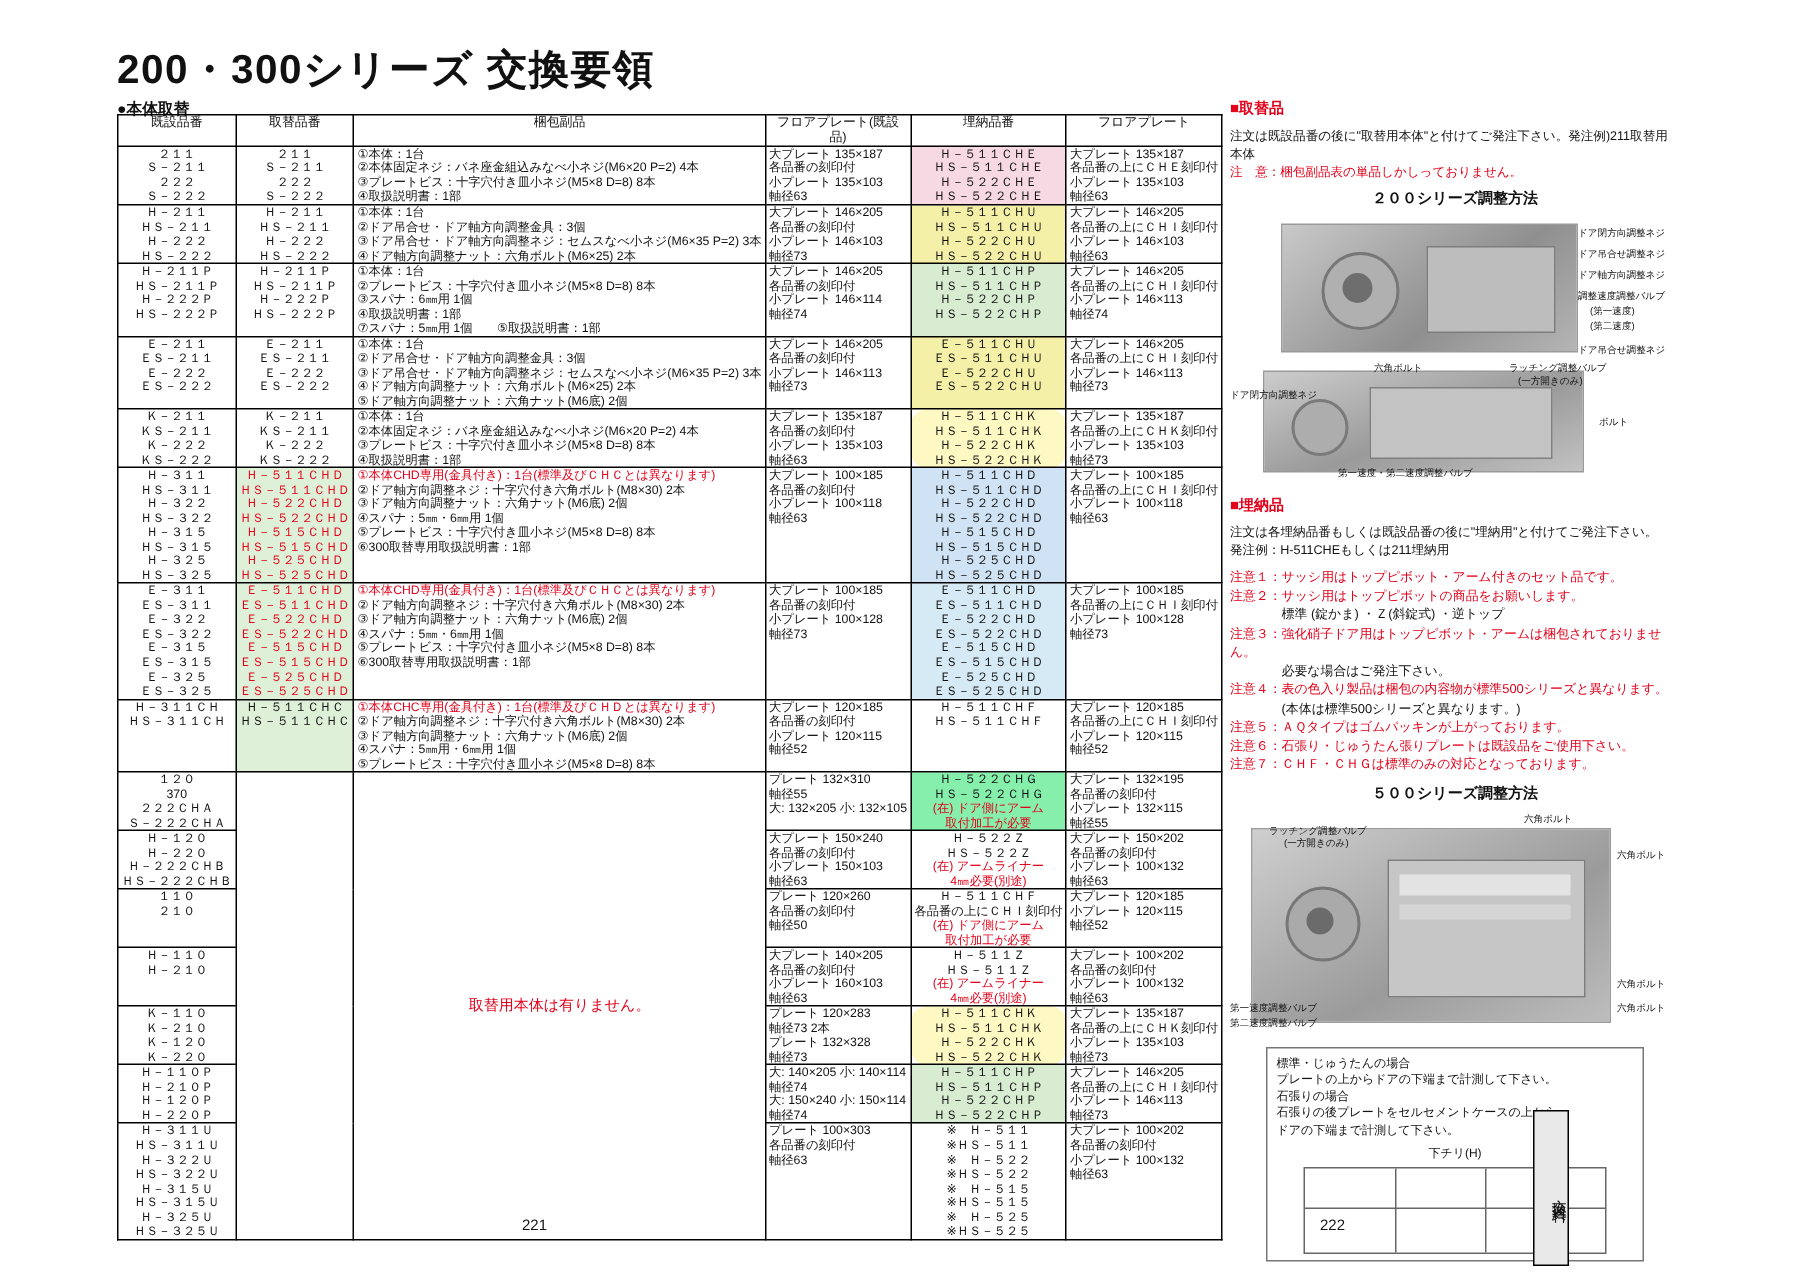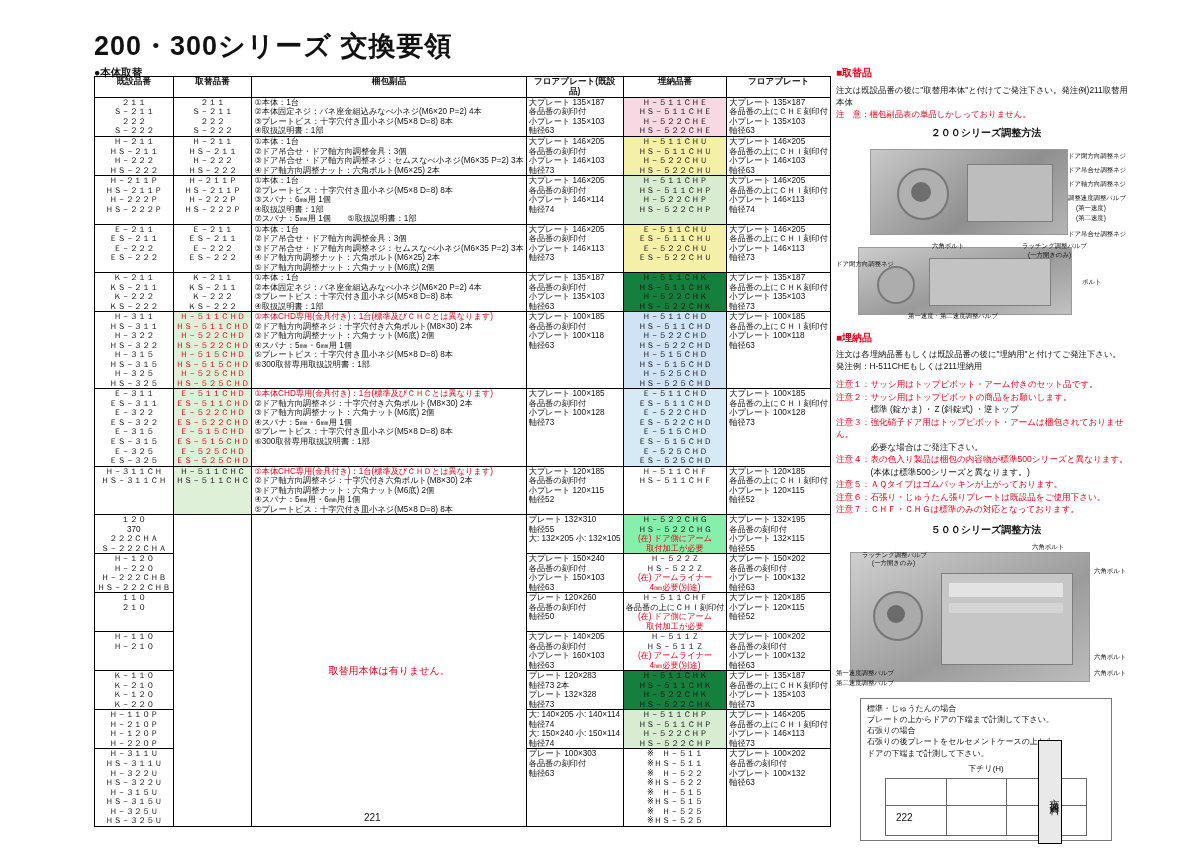--- a/index.html
+++ b/index.html
@@ -1,35 +1,35 @@
 <!DOCTYPE html>
 <html><head>
 <meta charset="utf-8">
 <style>
   html,body{margin:0;padding:0;background:#ffffff;}
   body{width:1200px;height:848px;font-family:"Liberation Sans","DejaVu Sans",sans-serif;color:#111;position:relative;overflow:hidden;}
-  .page{position:absolute;left:16px;top:0;width:1052px;height:848px;}
+  .page{position:absolute;left:0;top:0;width:1052px;height:848px;}
   .title{position:absolute;left:78px;top:28px;font-size:27px;font-weight:bold;letter-spacing:1px;}
   .lbl-body{position:absolute;left:78px;top:66px;font-size:10.5px;font-weight:bold;}
   table{border-collapse:collapse;}
   .maintbl{position:absolute;left:78px;top:76px;width:736px;font-size:8.2px;}
   .maintbl th,.maintbl td{border:1px solid #000;padding:0px 2px;vertical-align:top;line-height:1.16;}
-  .maintbl th{text-align:center;font-weight:bold;font-size:8.6px;height:13px;}
+  .maintbl th{text-align:center;font-weight:normal;font-size:8.6px;height:13px;}
   .c1{width:86px;text-align:center;}
   .c2{width:86px;text-align:center;}
   .c3{width:250px;}
   .c4{width:104px;}
   .c5{width:92px;text-align:center;}
   .c6{width:104px;}
   .red{color:#e2001a;}
   .ctr{text-align:center;}
   .cell-lines div{white-space:nowrap;}
   .bg-yellow{background:#f5f0a8;}
   .bg-green{background:#d8ecd2;}
-  .bg-cyan{background:#15803d;}
+  .bg-cyan{background:#fef9c3;border-radius:11px;}
   .bg-blue{background:#cfe3f5;}
   .bg-pink{background:#f7d9e4;}
   .bg-lgreen{background:#dff0d8;}
   .bg-teal{background:#86efac;}
   .bg-ltblue{background:#d6eaf6;}
   .right-col{position:absolute;left:820px;top:66px;width:300px;font-size:8.6px;line-height:1.45;}
   .rc-head{font-size:10px;font-weight:bold;margin-bottom:3px;}
   .rc-note{font-size:8.4px;line-height:1.45;margin-bottom:6px;}
   .rc-sub{font-size:10px;font-weight:bold;text-align:center;margin:6px 0 4px;}
   .photo{position:relative;background:#d9d9d9;border:1px solid #9a9a9a;}

